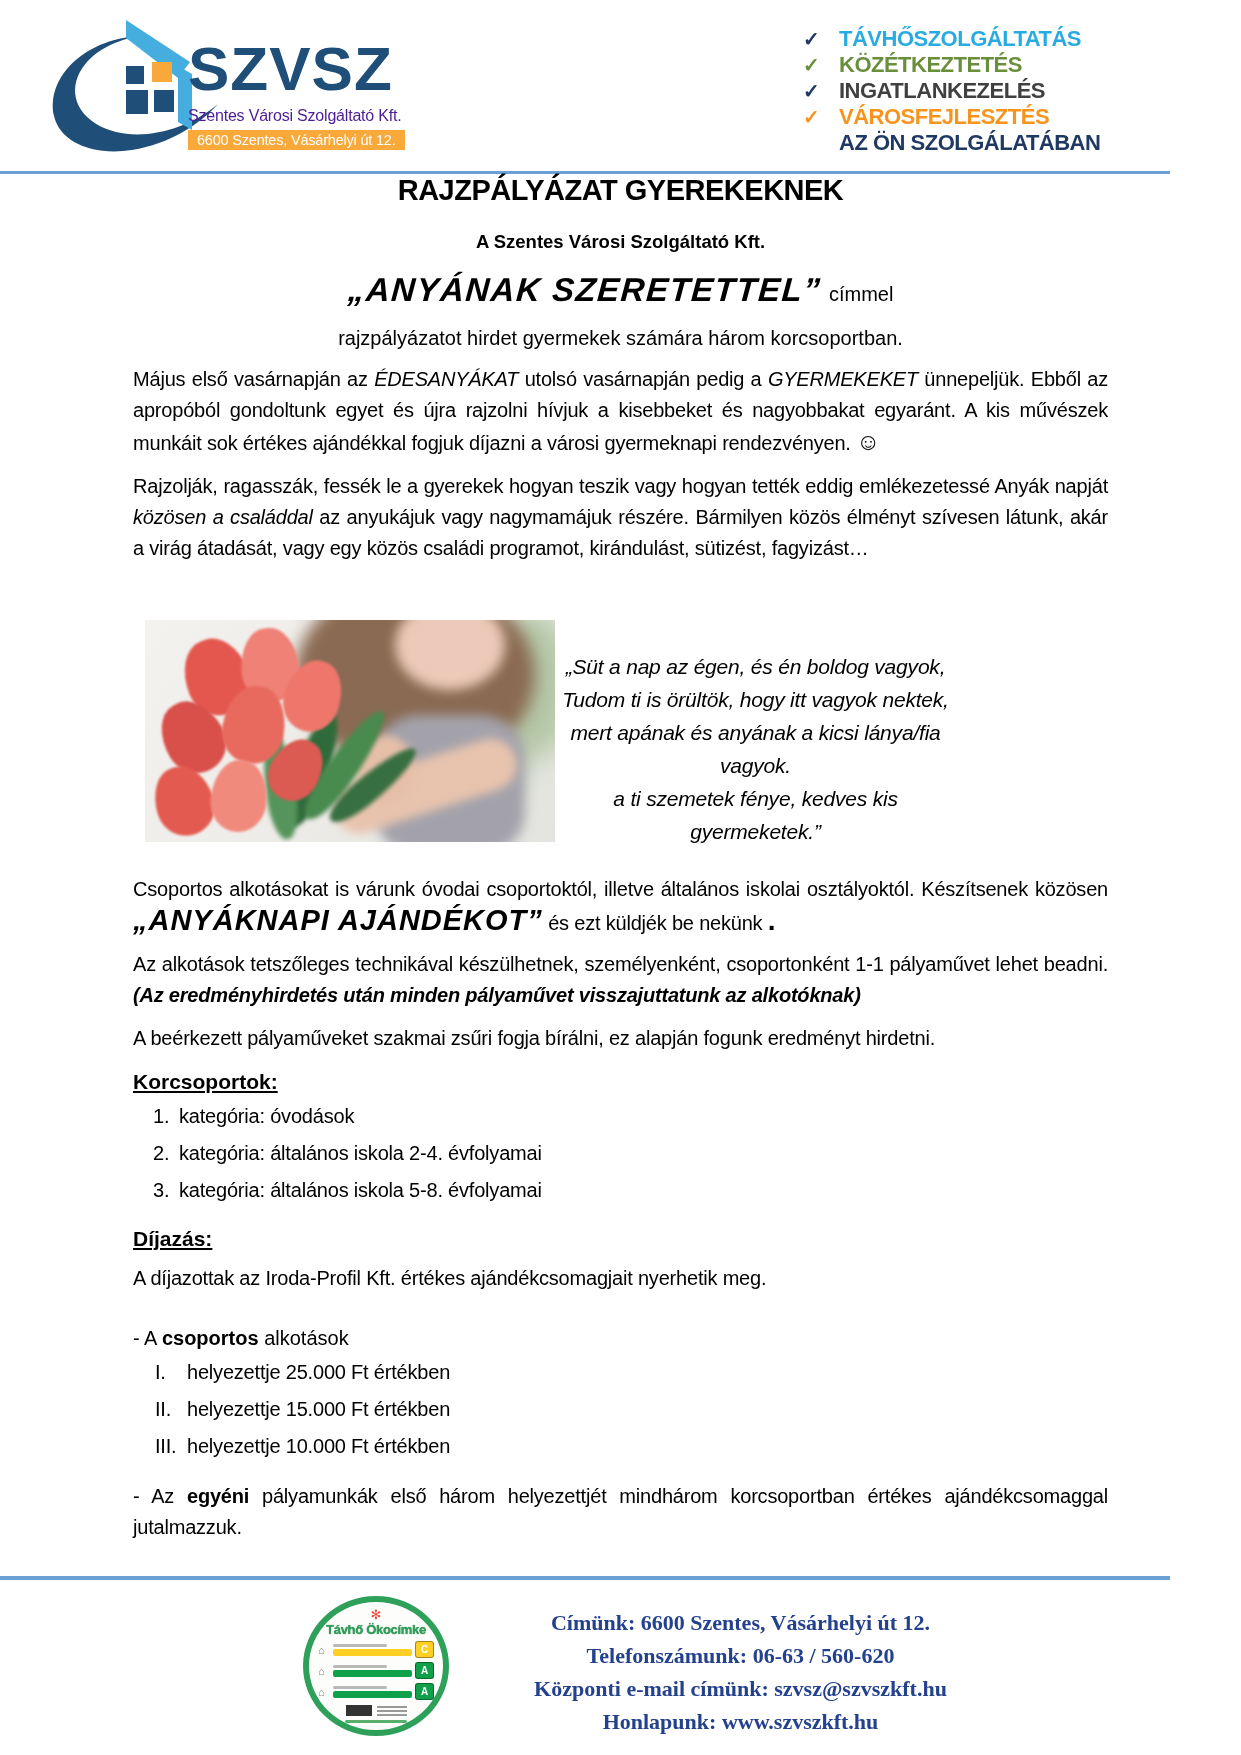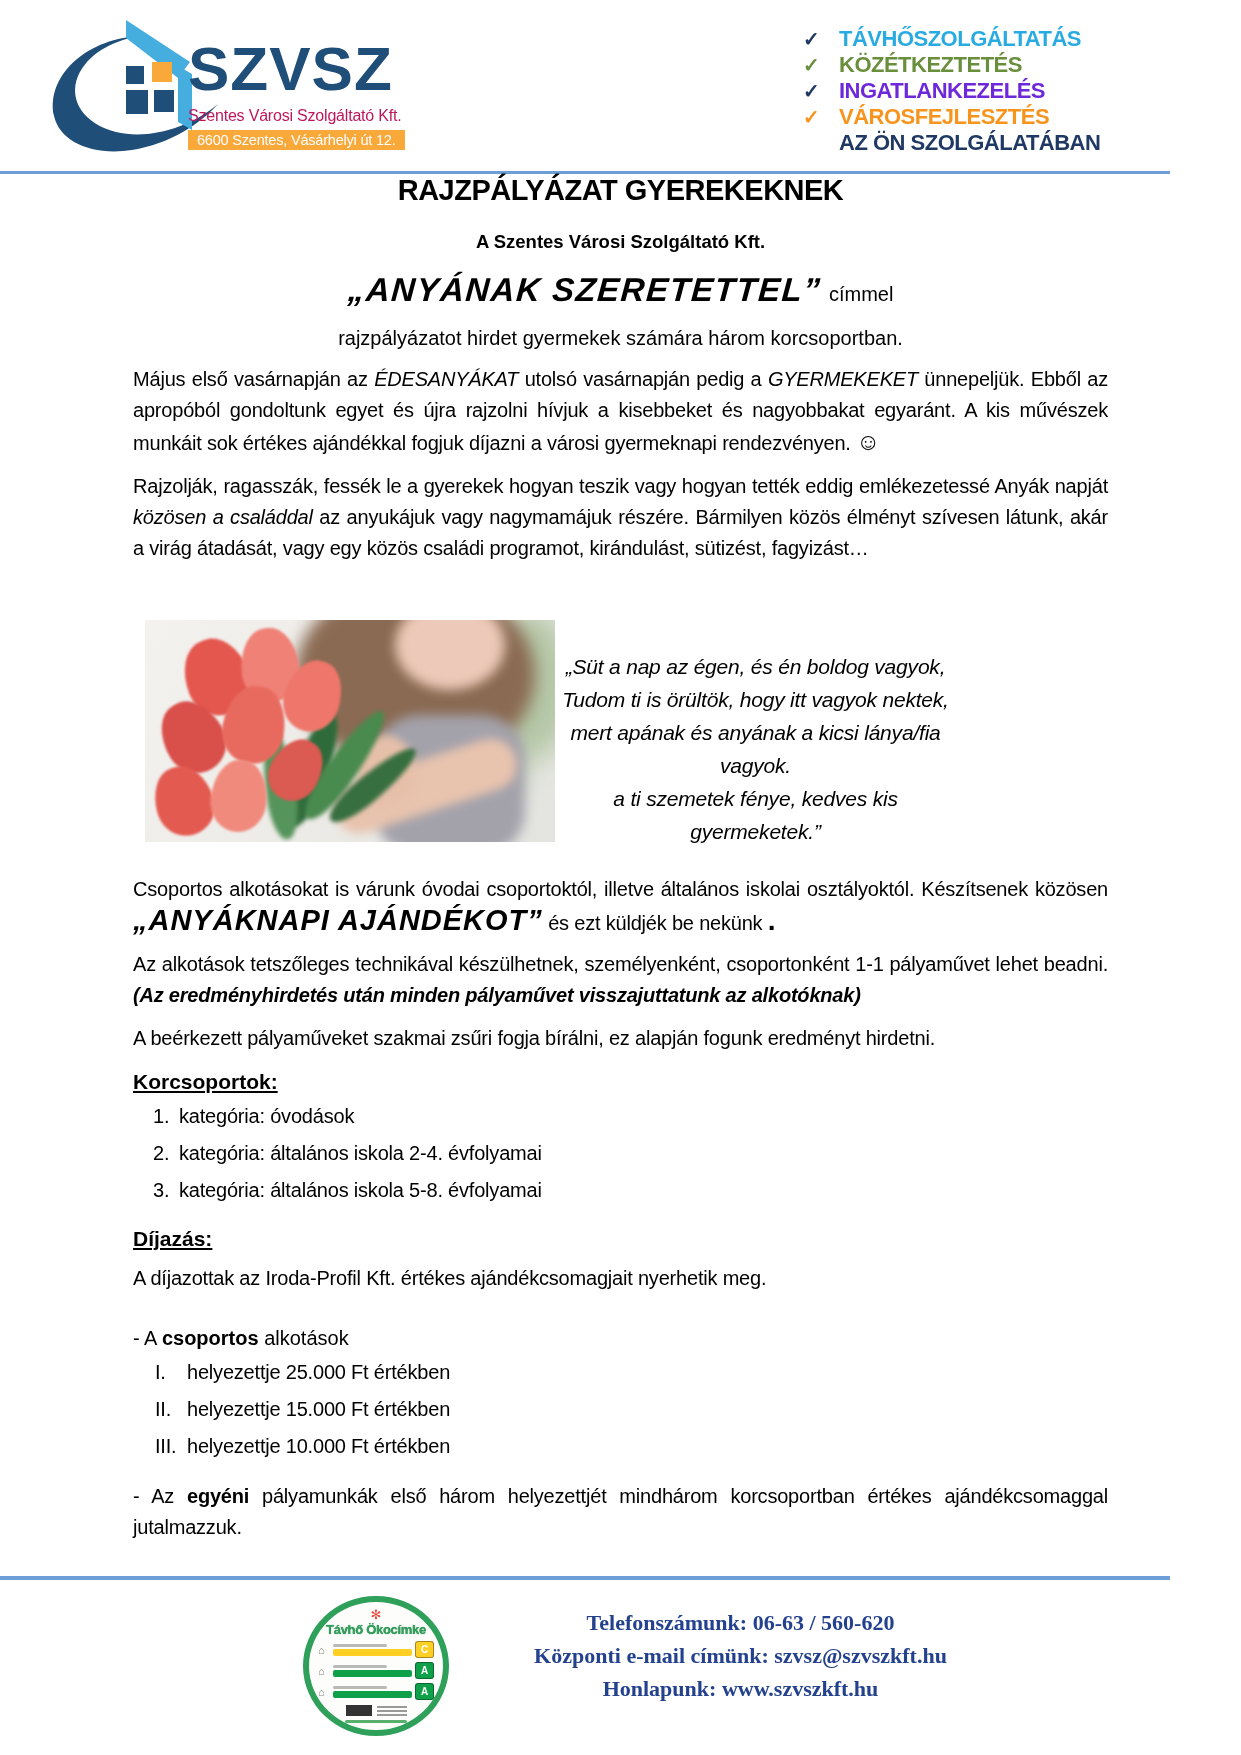--- a/index.html
+++ b/index.html
@@ -5,21 +5,21 @@
   html,body{margin:0;padding:0;background:#fff;}
   .page{position:relative;width:1170px;height:1755px;background:#fff;overflow:hidden;
         font-family:"Liberation Sans",sans-serif;color:#000;}
 
   
   .header{position:absolute;top:0;left:0;width:100%;height:171px;}
   .logo{position:absolute;left:38px;top:12px;width:400px;height:152px;}
   .logo svg{position:absolute;left:0;top:2px;}
   .logo-text{position:absolute;left:150px;top:26px;}
   .logo-name{font-size:62px;font-weight:bold;color:#1f4e79;letter-spacing:1px;line-height:1;}
-  .logo-sub{font-size:16px;color:#be185d;margin-top:7px;letter-spacing:-0.2px;}
+  .logo-sub{font-size:16px;color:#4c1d95;margin-top:7px;letter-spacing:-0.2px;}
   .logo-addr{display:inline-block;background:#f9a83a;color:#fff;font-size:14.5px;
              padding:2px 9px;margin-top:5px;letter-spacing:-0.2px;}
   .services{position:absolute;left:803px;top:26px;}
   .svc-row{display:flex;align-items:baseline;height:26px;}
   .svc-check{width:22px;font-size:20px;font-weight:bold;}
   .svc-label{margin-left:14px;font-size:22px;font-weight:bold;letter-spacing:-0.5px;}
   .svc-tagline{margin-left:36px;font-size:22px;font-weight:bold;color:#1f3864;
                letter-spacing:-0.5px;height:26px;}
   .header-rule{position:absolute;top:171px;left:0;width:100%;height:3px;}
   .footer-rule{position:absolute;top:1576px;left:0;width:100%;height:4px;}
@@ -128,21 +128,21 @@
       <div class="svc-row">
         <span class="svc-check" style="color: rgb(31, 56, 100);">✓</span>
         <span class="svc-label" style="color: rgb(41, 171, 226);">TÁVHŐSZOLGÁLTATÁS</span>
       </div>
       <div class="svc-row">
         <span class="svc-check" style="color: rgb(106, 143, 60);">✓</span>
         <span class="svc-label" style="color: rgb(106, 143, 60);">KÖZÉTKEZTETÉS</span>
       </div>
       <div class="svc-row">
         <span class="svc-check" style="color: rgb(31, 56, 100);">✓</span>
-        <span class="svc-label" style="color: #6d28d9;">INGATLANKEZELÉS</span>
+        <span class="svc-label" style="color: #404040;">INGATLANKEZELÉS</span>
       </div>
       <div class="svc-row">
         <span class="svc-check" style="color: rgb(247, 148, 30);">✓</span>
         <span class="svc-label" style="color: rgb(247, 148, 30);">VÁROSFEJLESZTÉS</span>
       </div>
       <div class="svc-tagline">AZ ÖN SZOLGÁLATÁBAN</div>
     </div>
   </div>
   <div class="header-rule" style="background: rgb(109, 158, 214);"></div>
 
@@ -268,18 +268,19 @@
             <span class="eco-line"></span>
             <span class="eco-line"></span>
             <span class="eco-line"></span>
           </span>
       </div>
       <div class="eco-url"></div>
     </div>
   </div>
 
   <div class="contact">
+    <div>Címünk: 6600 Szentes, Vásárhelyi út 12.</div>
     <div>Telefonszámunk: 06-63 / 560-620</div>
     <div>Központi e-mail címünk: szvsz@szvszkft.hu</div>
     <div>Honlapunk: www.szvszkft.hu</div>
   </div>
 
 </div>
 
 </body></html>

